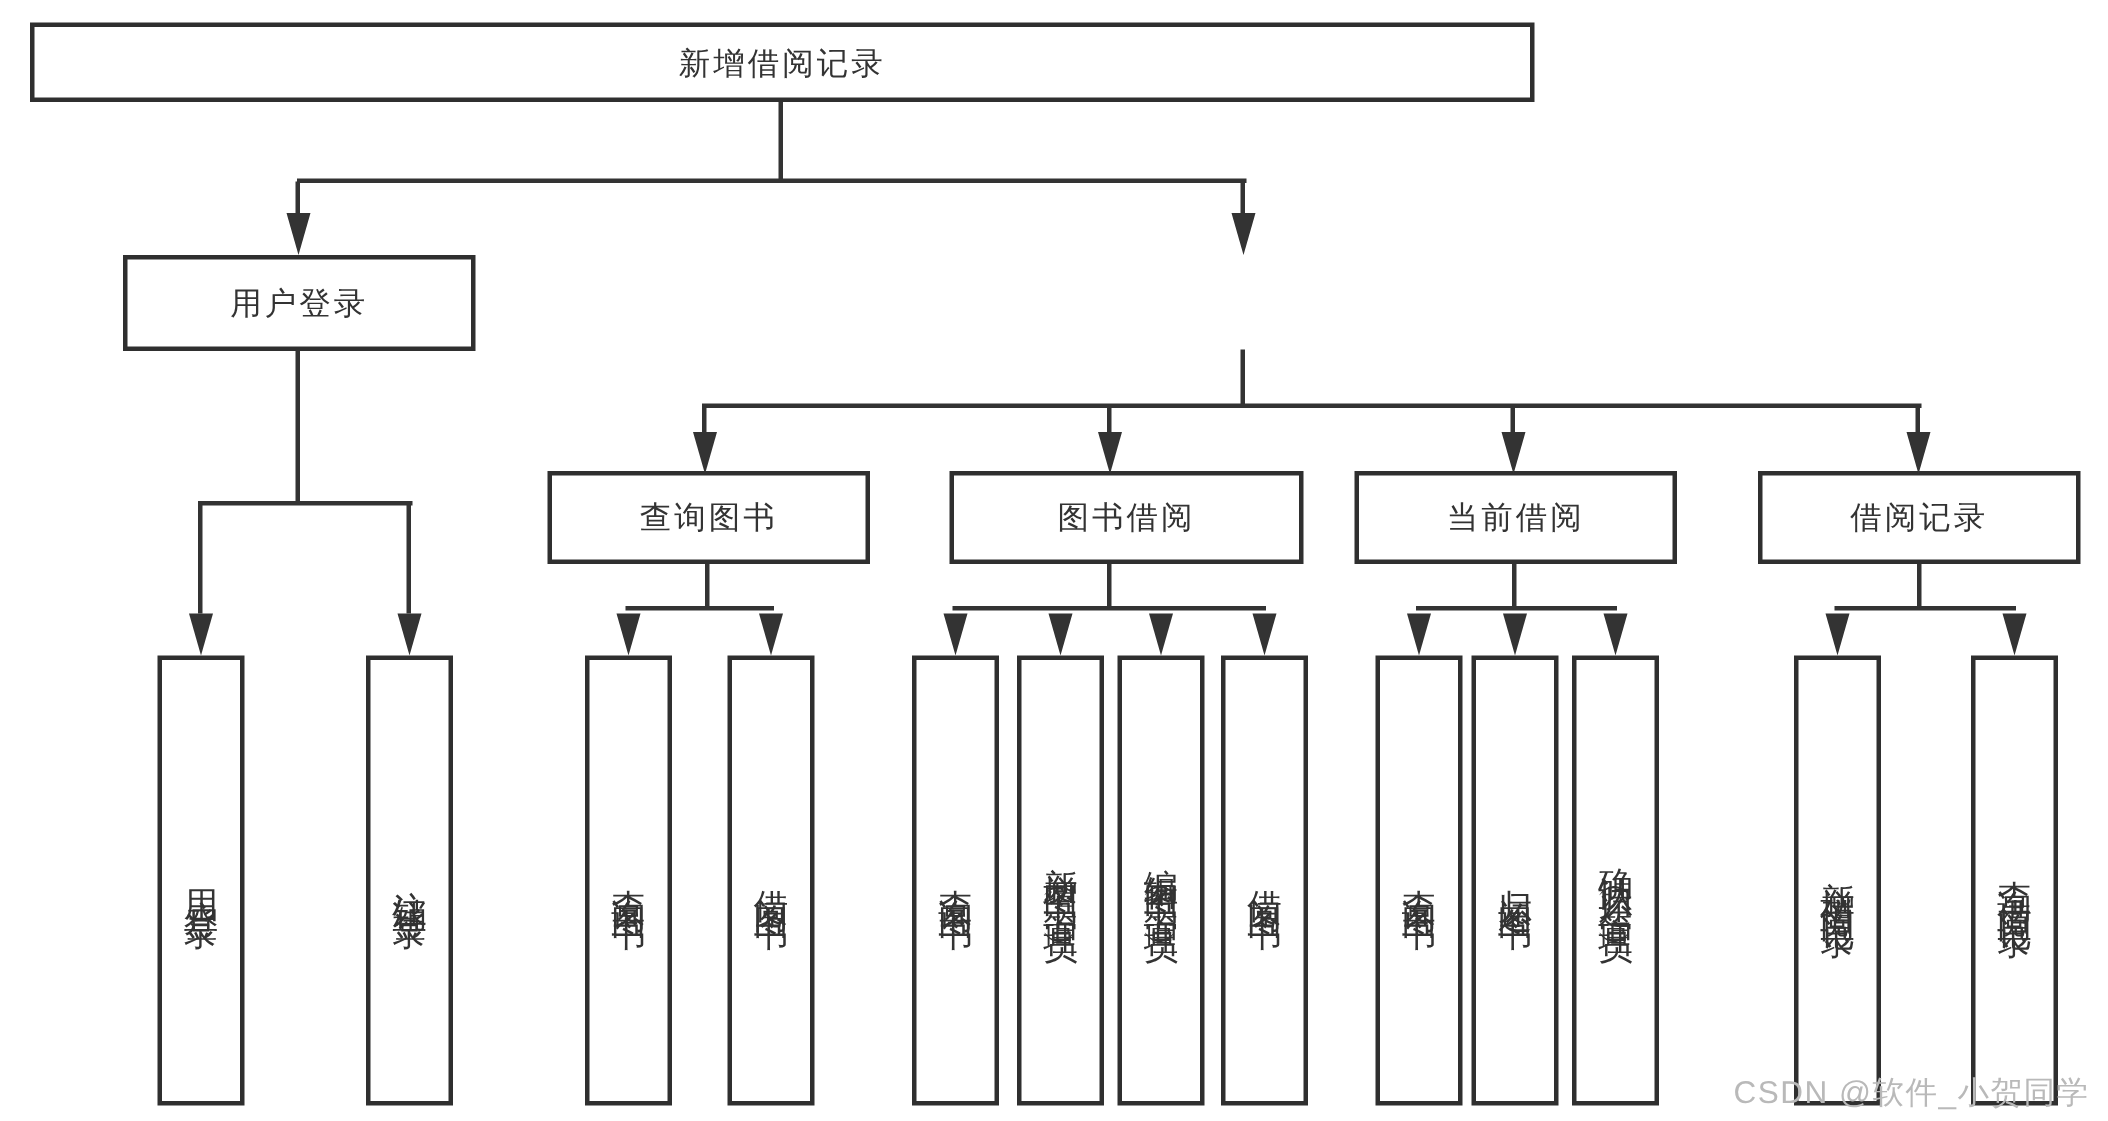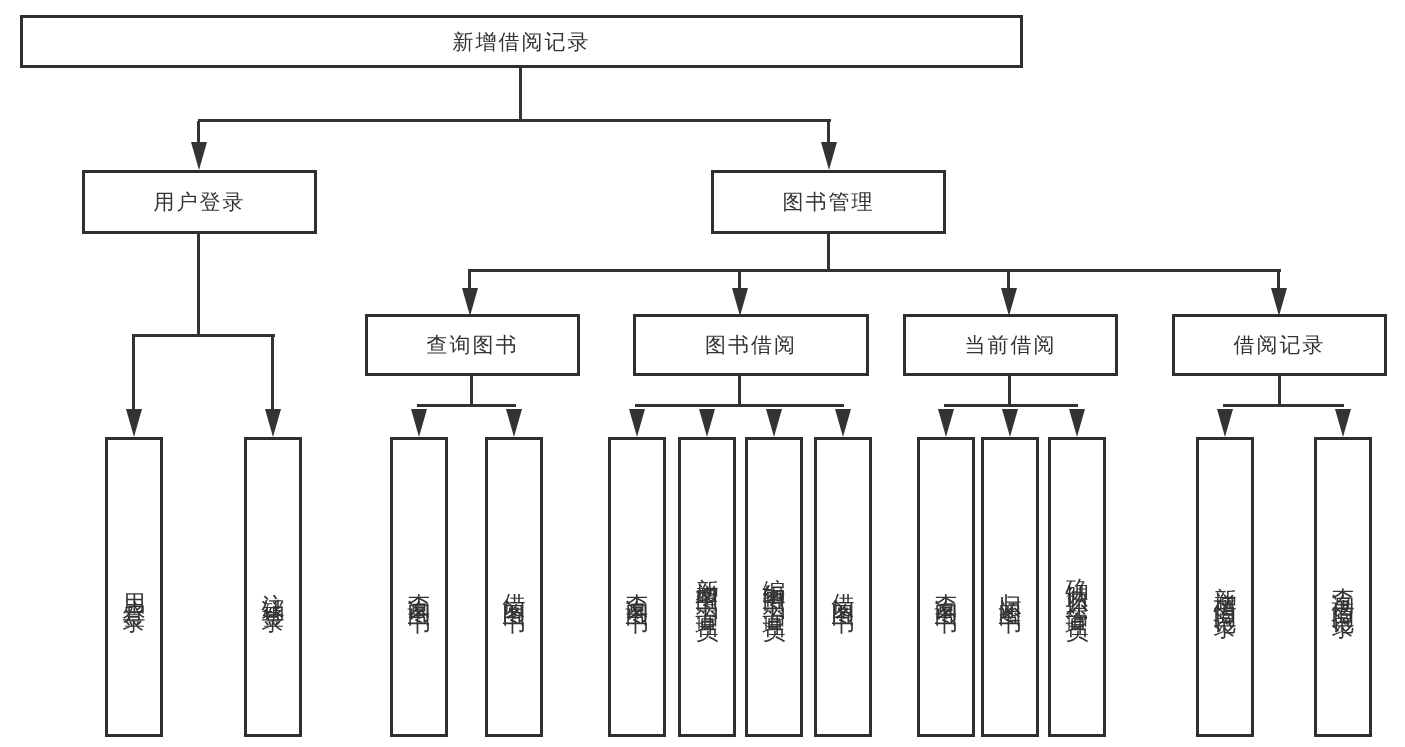--- a/index.html
+++ b/index.html
@@ -59,23 +59,20 @@
 <body>
 
 <div class="stage">
 
   <div class="node" style="left:20px;top:15px;width:1003px;height:53px">
     <span class="lbl">新增借阅记录</span>
   </div>
 
   <div class="node" style="left:82px;top:170px;width:235px;height:64px">
     <span class="lbl">用户登录</span>
-  </div>
-  <div class="node" style="left:711px;top:170px;width:235px;height:64px">
-    <span class="lbl">图书管理</span>
   </div>
 
   <div class="node" style="left:365px;top:314px;width:215px;height:62px">
     <span class="lbl">查询图书</span>
   </div>
   <div class="node" style="left:633px;top:314px;width:236px;height:62px">
     <span class="lbl">图书借阅</span>
   </div>
   <div class="node" style="left:903px;top:314px;width:215px;height:62px">
     <span class="lbl">当前借阅</span>
@@ -169,14 +166,15 @@
   <i class="hl" style="left:944px;top:404px;width:134px"></i>
   <i class="ah" style="left:938px;top:409px"></i>
   <i class="ah" style="left:1002px;top:409px"></i>
   <i class="ah" style="left:1069px;top:409px"></i>
 
   <i class="vl" style="left:1278px;top:376px;height:30px"></i>
   <i class="hl" style="left:1223px;top:404px;width:121px"></i>
   <i class="ah" style="left:1217px;top:409px"></i>
   <i class="ah" style="left:1335px;top:409px"></i>
 
+  <div class="watermark">CSDN @软件_小贺同学</div>
 
 </div>
 
 </body></html>

